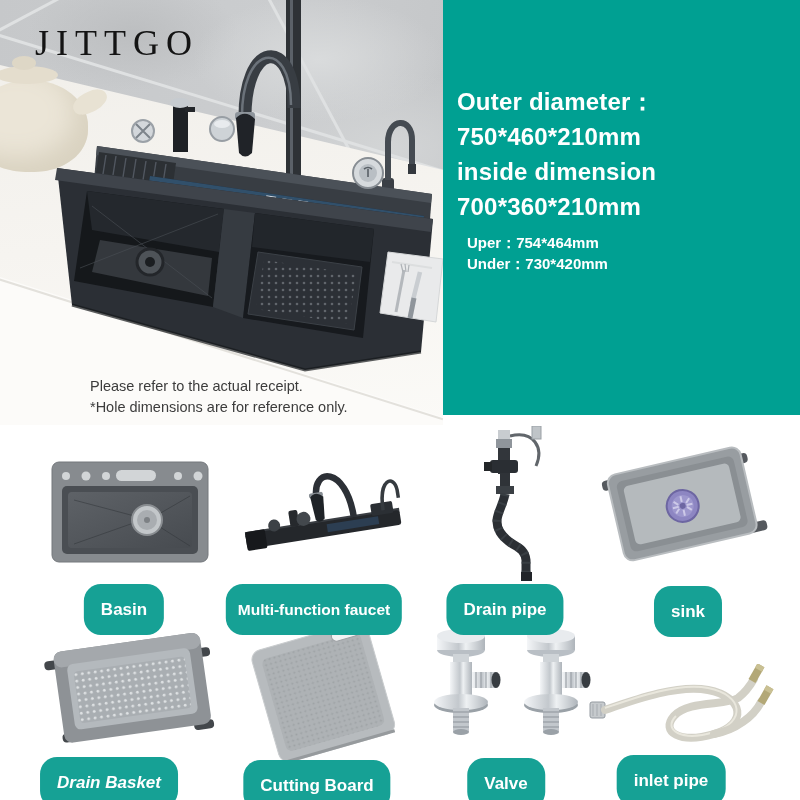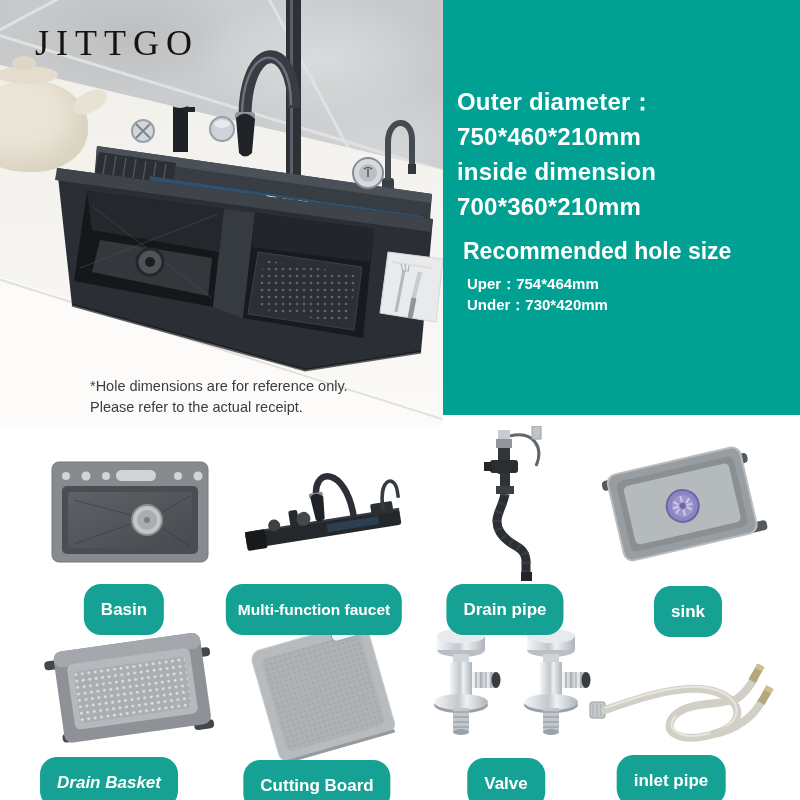--- a/index.html
+++ b/index.html
@@ -152,33 +152,32 @@
     </g>
     <defs>
       <pattern id="scdots" width="7" height="7" patternUnits="userSpaceOnUse">
         <circle cx="3" cy="3" r="1.3" fill="#61666c"></circle>
       </pattern>
     </defs>
   </svg>
 
   <div class="logo">JITTGO</div>
   <div class="note">
+    <div>Please refer to the actual receipt.</div>
     <div>*Hole dimensions are for reference only.</div>
-    <div>Please refer to the actual receipt.</div>
   </div>
 </div>
 
 <div class="panel">
   <div class="dims">
     <div>Outer diameter：</div>
     <div>750*460*210mm</div>
     <div>inside dimension</div>
     <div>700*360*210mm</div>
   </div>
-  <div class="heading">Recommended hole size</div>
   <div class="small">
     <div>Uper：754*464mm</div>
     <div>Under：730*420mm</div>
   </div>
 </div>
 
 <svg class="pimg i1" width="160" height="110" viewBox="0 0 160 110">
   <defs>
       <linearGradient id="gbasin" x1="0" y1="0" x2="1" y2="1">
     <stop offset="0" stop-color="#5e6267"></stop>

